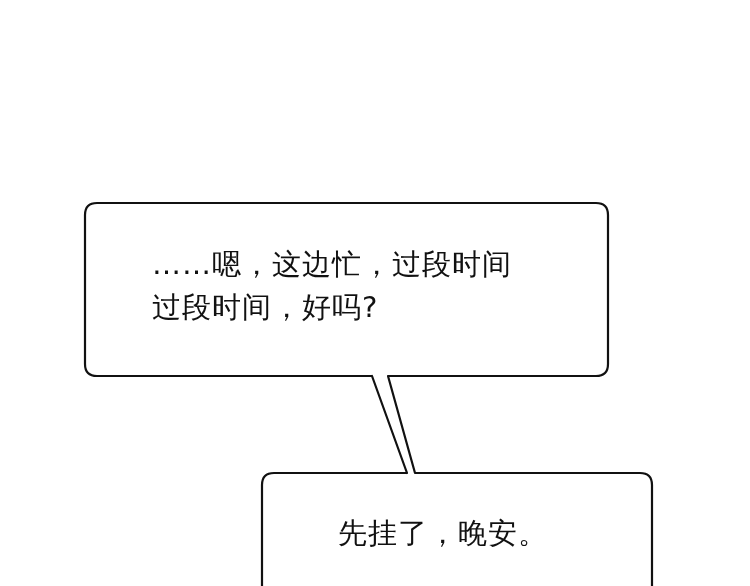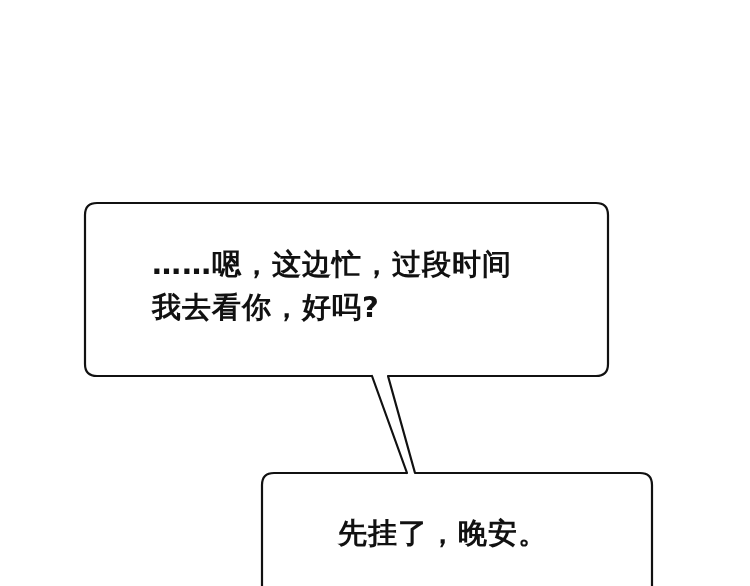--- a/index.html
+++ b/index.html
@@ -12,21 +12,20 @@
       height: 586px;
       position: relative;
       overflow: hidden;
       font-family: "DejaVu Sans", "Liberation Sans", sans-serif;
     }
     .canvas {
       position: absolute;
       left: 0; top: 0;
       width: 750px;
       height: 586px;
-      font-weight: bold;
     }
     .bubble-text {
       position: absolute;
       color: #111111;
       font-size: 29px;
       line-height: 43px;
       letter-spacing: 1px;
       white-space: pre;
     }
     #text-top {
@@ -44,16 +43,16 @@
 <div class="canvas">
   <svg width="750" height="586" viewBox="0 0 750 586" xmlns="http://www.w3.org/2000/svg">
 
     <path d="M372 376 L97 376 Q85 376 85 364 L85 215 Q85 203 97 203 L596 203 Q608 203 608 215 L608 364 Q608 376 596 376 L388 376" fill="#ffffff" stroke="#111111" stroke-width="2.2" stroke-linejoin="round"></path>
 
     <path d="M407 473 L274 473 Q262 473 262 485 L262 600 M652 600 L652 485 Q652 473 640 473 L415 473" fill="none" stroke="#111111" stroke-width="2.2" stroke-linejoin="round"></path>
 
     <path d="M372 376 L407 473 M388 376 L415 473" fill="none" stroke="#111111" stroke-width="2.2" stroke-linecap="round"></path>
   </svg>
 
-  <div id="text-top" class="bubble-text"><div>……嗯，这边忙，过段时间</div><div>我去看你，好吗?</div></div>
+  <div id="text-top" class="bubble-text"><div>……嗯，这边忙，过段时间</div><div>过段时间，好吗?</div></div>
 
   <div id="text-bottom" class="bubble-text"><div>先挂了，晚安。</div></div>
 </div>
 
 </body></html>

